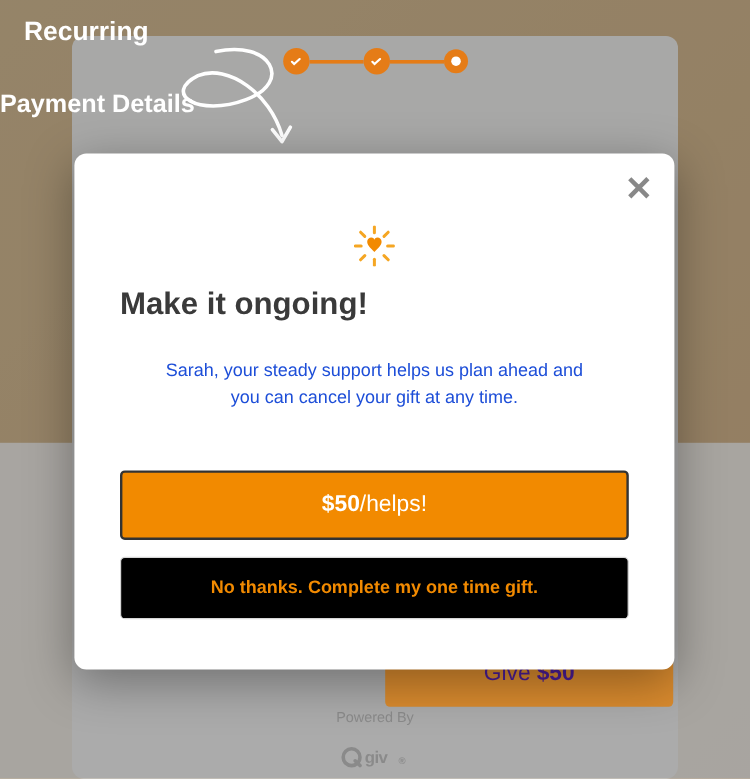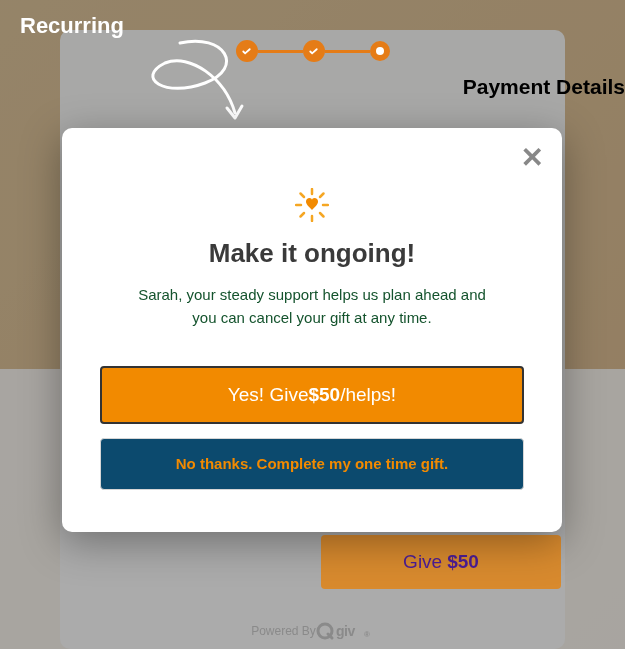--- a/index.html
+++ b/index.html
@@ -91,24 +91,24 @@
     }
     .step-line {
       width: 45px;
       height: 3px;
       background: #e57c17;
     }
     .stepper-title {
       position: absolute;
       top: 75px;
       left: 0; right: 0;
-      text-align: right;
+      text-align: left;
       font-size: 21px;
       font-weight: 700;
-      color: #000000;
+      color: #ffffff;
       z-index: 3;
     }
     
     .give-button {
       position: absolute;
       right: 64px;
       bottom: 60px;
       width: 240px;
       height: 54px;
       background: #d88a2e;
@@ -126,21 +126,22 @@
       position: absolute;
       bottom: 8px;
       left: 0; right: 0;
       text-align: center;
       color: #8a8a8a;
       font-size: 12px;
       z-index: 3;
       display: flex;
       align-items: center;
       justify-content: center;
-      gap: 0;
+      gap: 16px;
+      flex-direction: column;
     }
     .qgiv-logo {
       font-size: 16px;
       font-weight: 700;
       color: #0f172a;
       letter-spacing: -0.5px;
     }
     
     .modal {
       position: absolute;
@@ -163,54 +164,53 @@
       font-weight: bold;
       line-height: 1;
     }
     .modal-icon {
       display: flex;
       justify-content: center;
       margin-top: 18px;
       margin-bottom: 16px;
     }
     .modal-title {
-      text-align: center;
       font-size: 26px;
       font-weight: 800;
       color: #3a3a3a;
-      margin-bottom: 14px;
+      margin-bottom: 28px;
     }
     .modal-subtitle {
       text-align: center;
       font-size: 15px;
-      color: #14532d;
+      color: #1d4ed8;
       line-height: 1.55;
       max-width: 360px;
-      margin: 0 auto 36px;
+      margin: 0 auto 48px;
     }
     .btn {
       width: 100%;
       height: 58px;
       display: flex;
       align-items: center;
       justify-content: center;
       border-radius: 4px;
       font-size: 19px;
       cursor: pointer;
       margin-bottom: 14px;
     }
     .btn-primary {
       background: #f28a00;
       color: #fff;
       border: 2px solid #333;
       font-weight: 500;
     }
     .btn-primary b { font-weight: 800; }
     .btn-secondary {
-      background: #0c4a6e;
+      background: #000000;
       color: #f28a00;
       border: 1.5px solid #d6d6d6;
       font-weight: 700;
       font-size: 15px;
       height: 52px;
       margin-bottom: 0;
     }
   </style>
 </head>
 <body>
@@ -281,21 +281,20 @@
         <line x1="25" y1="9" x2="28.5" y2="5.5"></line>
       </g>
       <path d="M17 22 C13 18 11 16 11 13.5 C11 11.5 12.5 10 14.5 10 C15.8 10 17 10.8 17 12 C17 10.8 18.2 10 19.5 10 C21.5 10 23 11.5 23 13.5 C23 16 21 18 17 22 Z" fill="#f28a00"></path>
     </svg>
   </div>
 
   <div class="modal-title">Make it ongoing!</div>
   <div class="modal-subtitle">Sarah, your steady support helps us plan ahead and you can cancel your gift at any time.</div>
 
   <div class="btn btn-primary">
-    <span>Yes! Give </span>
     <b>$50</b>
     <span>/helps!</span>
   </div>
 
   <div class="btn btn-secondary">
     <span>No thanks. Complete my one time gift.</span>
   </div>
 </div>
 
 </body></html>

